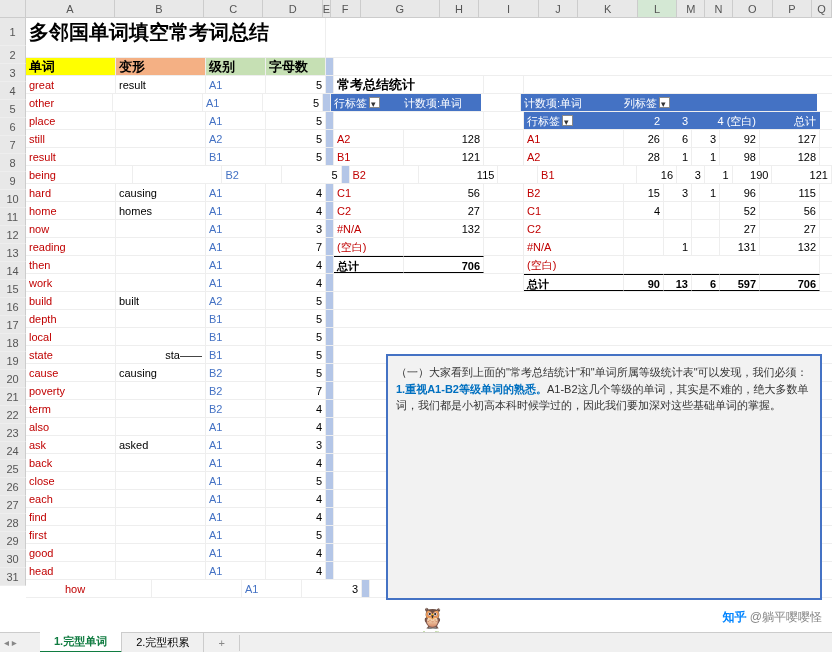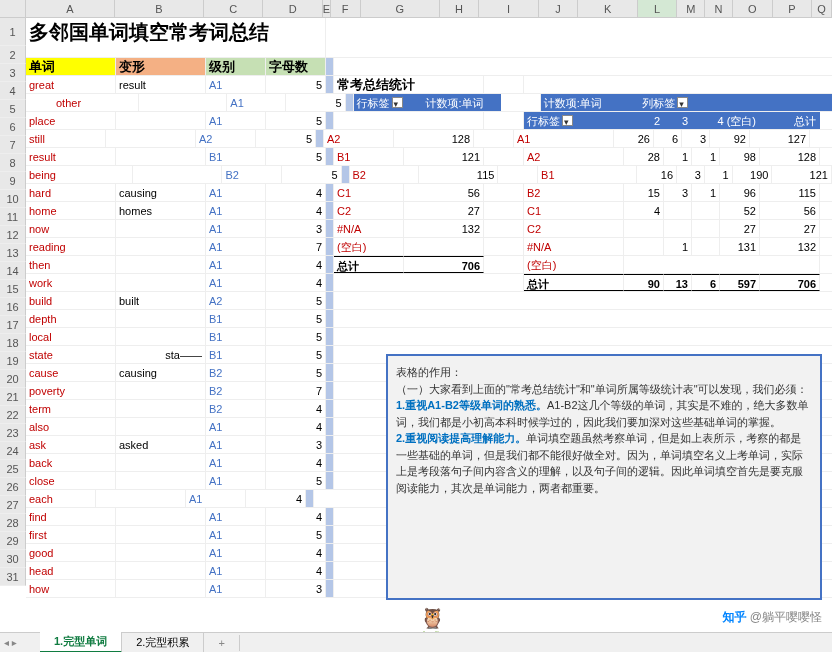--- a/index.html
+++ b/index.html
@@ -116,21 +116,21 @@
       <div class="row">
         <div class="cell word" style="width: 90px;">great</div>
         <div class="cell" style="width: 90px;">result</div>
         <div class="cell lvl" style="width: 60px;">A1</div>
         <div class="cell num" style="width: 60px;">5</div>
         <div class="cell sep" style="width: 8px;"></div>
         <div class="cell piv-title" style="width: 150px;">常考总结统计</div>
         <div class="cell" style="width: 40px;"></div>
       </div>
       <div class="row">
-        <div class="cell word" style="width: 87px; margin-left: 27px;">other</div>
+        <div class="cell word" style="width: 87px;">other</div>
         <div class="cell" style="width: 90px;"></div>
         <div class="cell lvl" style="width: 60px;">A1</div>
         <div class="cell num" style="width: 60px;">5</div>
         <div class="cell sep" style="width: 8px;"></div>
         <div class="cell piv-hd" style="width: 70px;">行标签<span class="dd"></span></div>
         <div class="cell piv-hd" style="width: 80px;">计数项:单词</div>
         <div class="cell" style="width: 40px;"></div>
         <div class="cell piv-hd" style="width: 100px;">计数项:单词</div>
         <div class="cell piv-hd" style="width: 196px;">列标签<span class="dd"></span></div>
       </div>
@@ -142,21 +142,21 @@
         <div class="cell sep" style="width: 8px;"></div>
         <div class="cell" style="width: 150px;"></div>
         <div class="cell" style="width: 40px;"></div>
         <div class="cell piv-hd" style="width: 100px;">行标签<span class="dd"></span></div>
         <div class="cell piv-hd2" style="width: 40px;">2</div>
         <div class="cell piv-hd2" style="width: 28px;">3</div>
         <div class="cell piv-hd2" style="width: 68px;">4 (空白)</div>
         <div class="cell piv-hd2" style="width: 60px;">总计</div>
       </div>
       <div class="row">
-        <div class="cell word" style="width: 80px;">still</div>
+        <div class="cell word" style="width: 90px;">still</div>
         <div class="cell" style="width: 90px;"></div>
         <div class="cell lvl" style="width: 60px;">A2</div>
         <div class="cell num" style="width: 60px;">5</div>
         <div class="cell sep" style="width: 8px;"></div>
         <div class="cell piv-lvl" style="width: 70px;">A2</div>
         <div class="cell num" style="width: 80px;">128</div>
         <div class="cell" style="width: 40px;"></div>
         <div class="cell piv-lvl" style="width: 100px;">A1</div>
         <div class="cell num" style="width: 40px;">26</div>
         <div class="cell num" style="width: 28px;">6</div>
@@ -357,21 +357,21 @@
         <div class="cell sep" style="width: 8px;"></div>
       </div>
       <div class="row">
         <div class="cell word" style="width: 90px;">close</div>
         <div class="cell" style="width: 90px;"></div>
         <div class="cell lvl" style="width: 60px;">A1</div>
         <div class="cell num" style="width: 60px;">5</div>
         <div class="cell sep" style="width: 8px;"></div>
       </div>
       <div class="row">
-        <div class="cell word" style="width: 70px;">each</div>
+        <div class="cell word" style="width: 90px;">each</div>
         <div class="cell" style="width: 90px;"></div>
         <div class="cell lvl" style="width: 60px;">A1</div>
         <div class="cell num" style="width: 60px;">4</div>
         <div class="cell sep" style="width: 8px;"></div>
       </div>
       <div class="row">
         <div class="cell word" style="width: 90px;">find</div>
         <div class="cell" style="width: 90px;"></div>
         <div class="cell lvl" style="width: 60px;">A1</div>
         <div class="cell num" style="width: 60px;">4</div>
@@ -392,34 +392,32 @@
         <div class="cell sep" style="width: 8px;"></div>
       </div>
       <div class="row">
         <div class="cell word" style="width: 90px;">head</div>
         <div class="cell" style="width: 90px;"></div>
         <div class="cell lvl" style="width: 60px;">A1</div>
         <div class="cell num" style="width: 60px;">4</div>
         <div class="cell sep" style="width: 8px;"></div>
       </div>
       <div class="row">
-        <div class="cell word" style="width: 90px;">how</div>
+        <div class="cell word" style="width: 90px; margin-left: 36px;">how</div>
         <div class="cell" style="width: 90px;"></div>
         <div class="cell lvl" style="width: 60px;">A1</div>
         <div class="cell num" style="width: 60px;">3</div>
         <div class="cell sep" style="width: 8px;"></div>
       </div>
     </div>
 </div>
 
 <div class="notes">
-  <div>表格的作用：</div>
   <div>（一）大家看到上面的"常考总结统计"和"单词所属等级统计表"可以发现，我们必须：</div>
   <div><b class="blue">1.重视A1-B2等级单词的熟悉。</b><span>A1-B2这几个等级的单词，其实是不难的，绝大多数单词，我们都是小初高本科时候学过的，因此我们要加深对这些基础单词的掌握。</span></div>
-  <div><b class="blue">2.重视阅读提高理解能力。</b><span>单词填空题虽然考察单词，但是如上表所示，考察的都是一些基础的单词，但是我们都不能很好做全对。因为，单词填空名义上考单词，实际上是考段落句子间内容含义的理解，以及句子间的逻辑。因此单词填空首先是要克服阅读能力，其次是单词能力，两者都重要。</span></div>
 </div>
 
 <div class="logo"><span class="owl">🦉</span><br><span>duolingo</span></div>
 <div class="zhihu"><span class="z">知乎</span> <span>@躺平嘤嘤怪</span></div>
 
 <div class="tabs">
   <span class="nav">◂ ▸</span>
   <div class="tab active">1.完型单词</div>
   <div class="tab">2.完型积累</div>
   <div class="tab plus">+</div>

